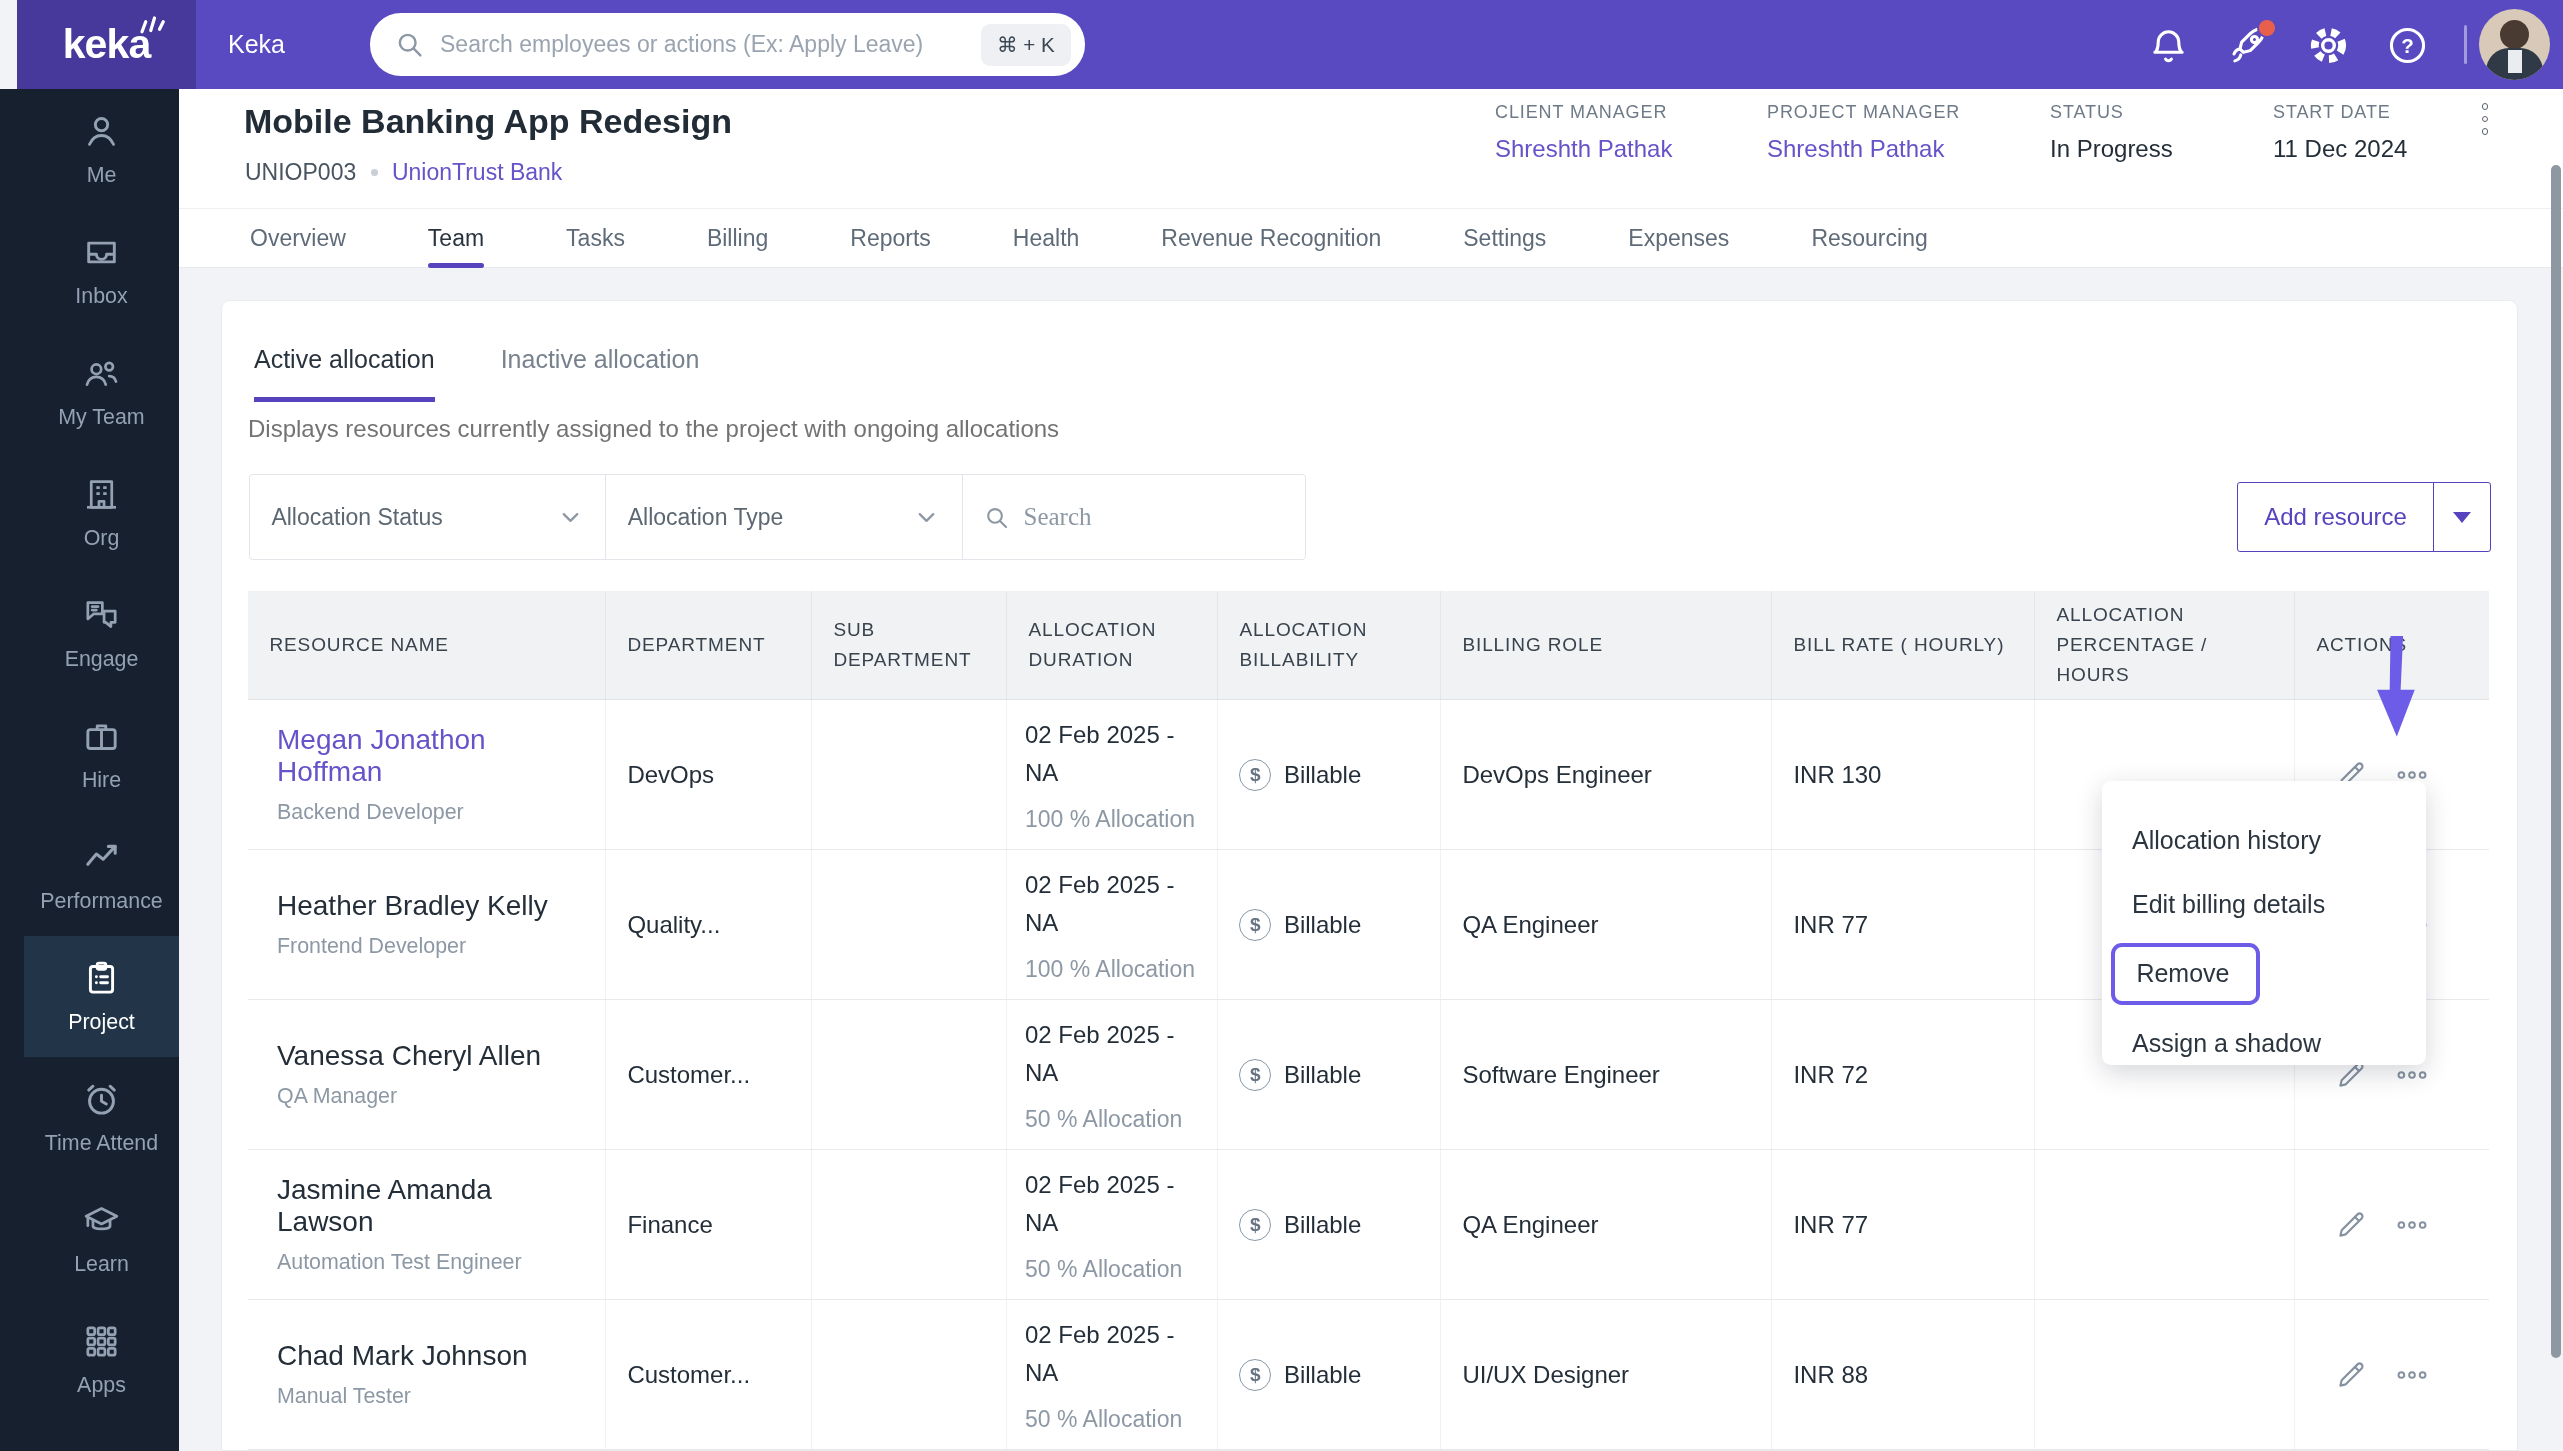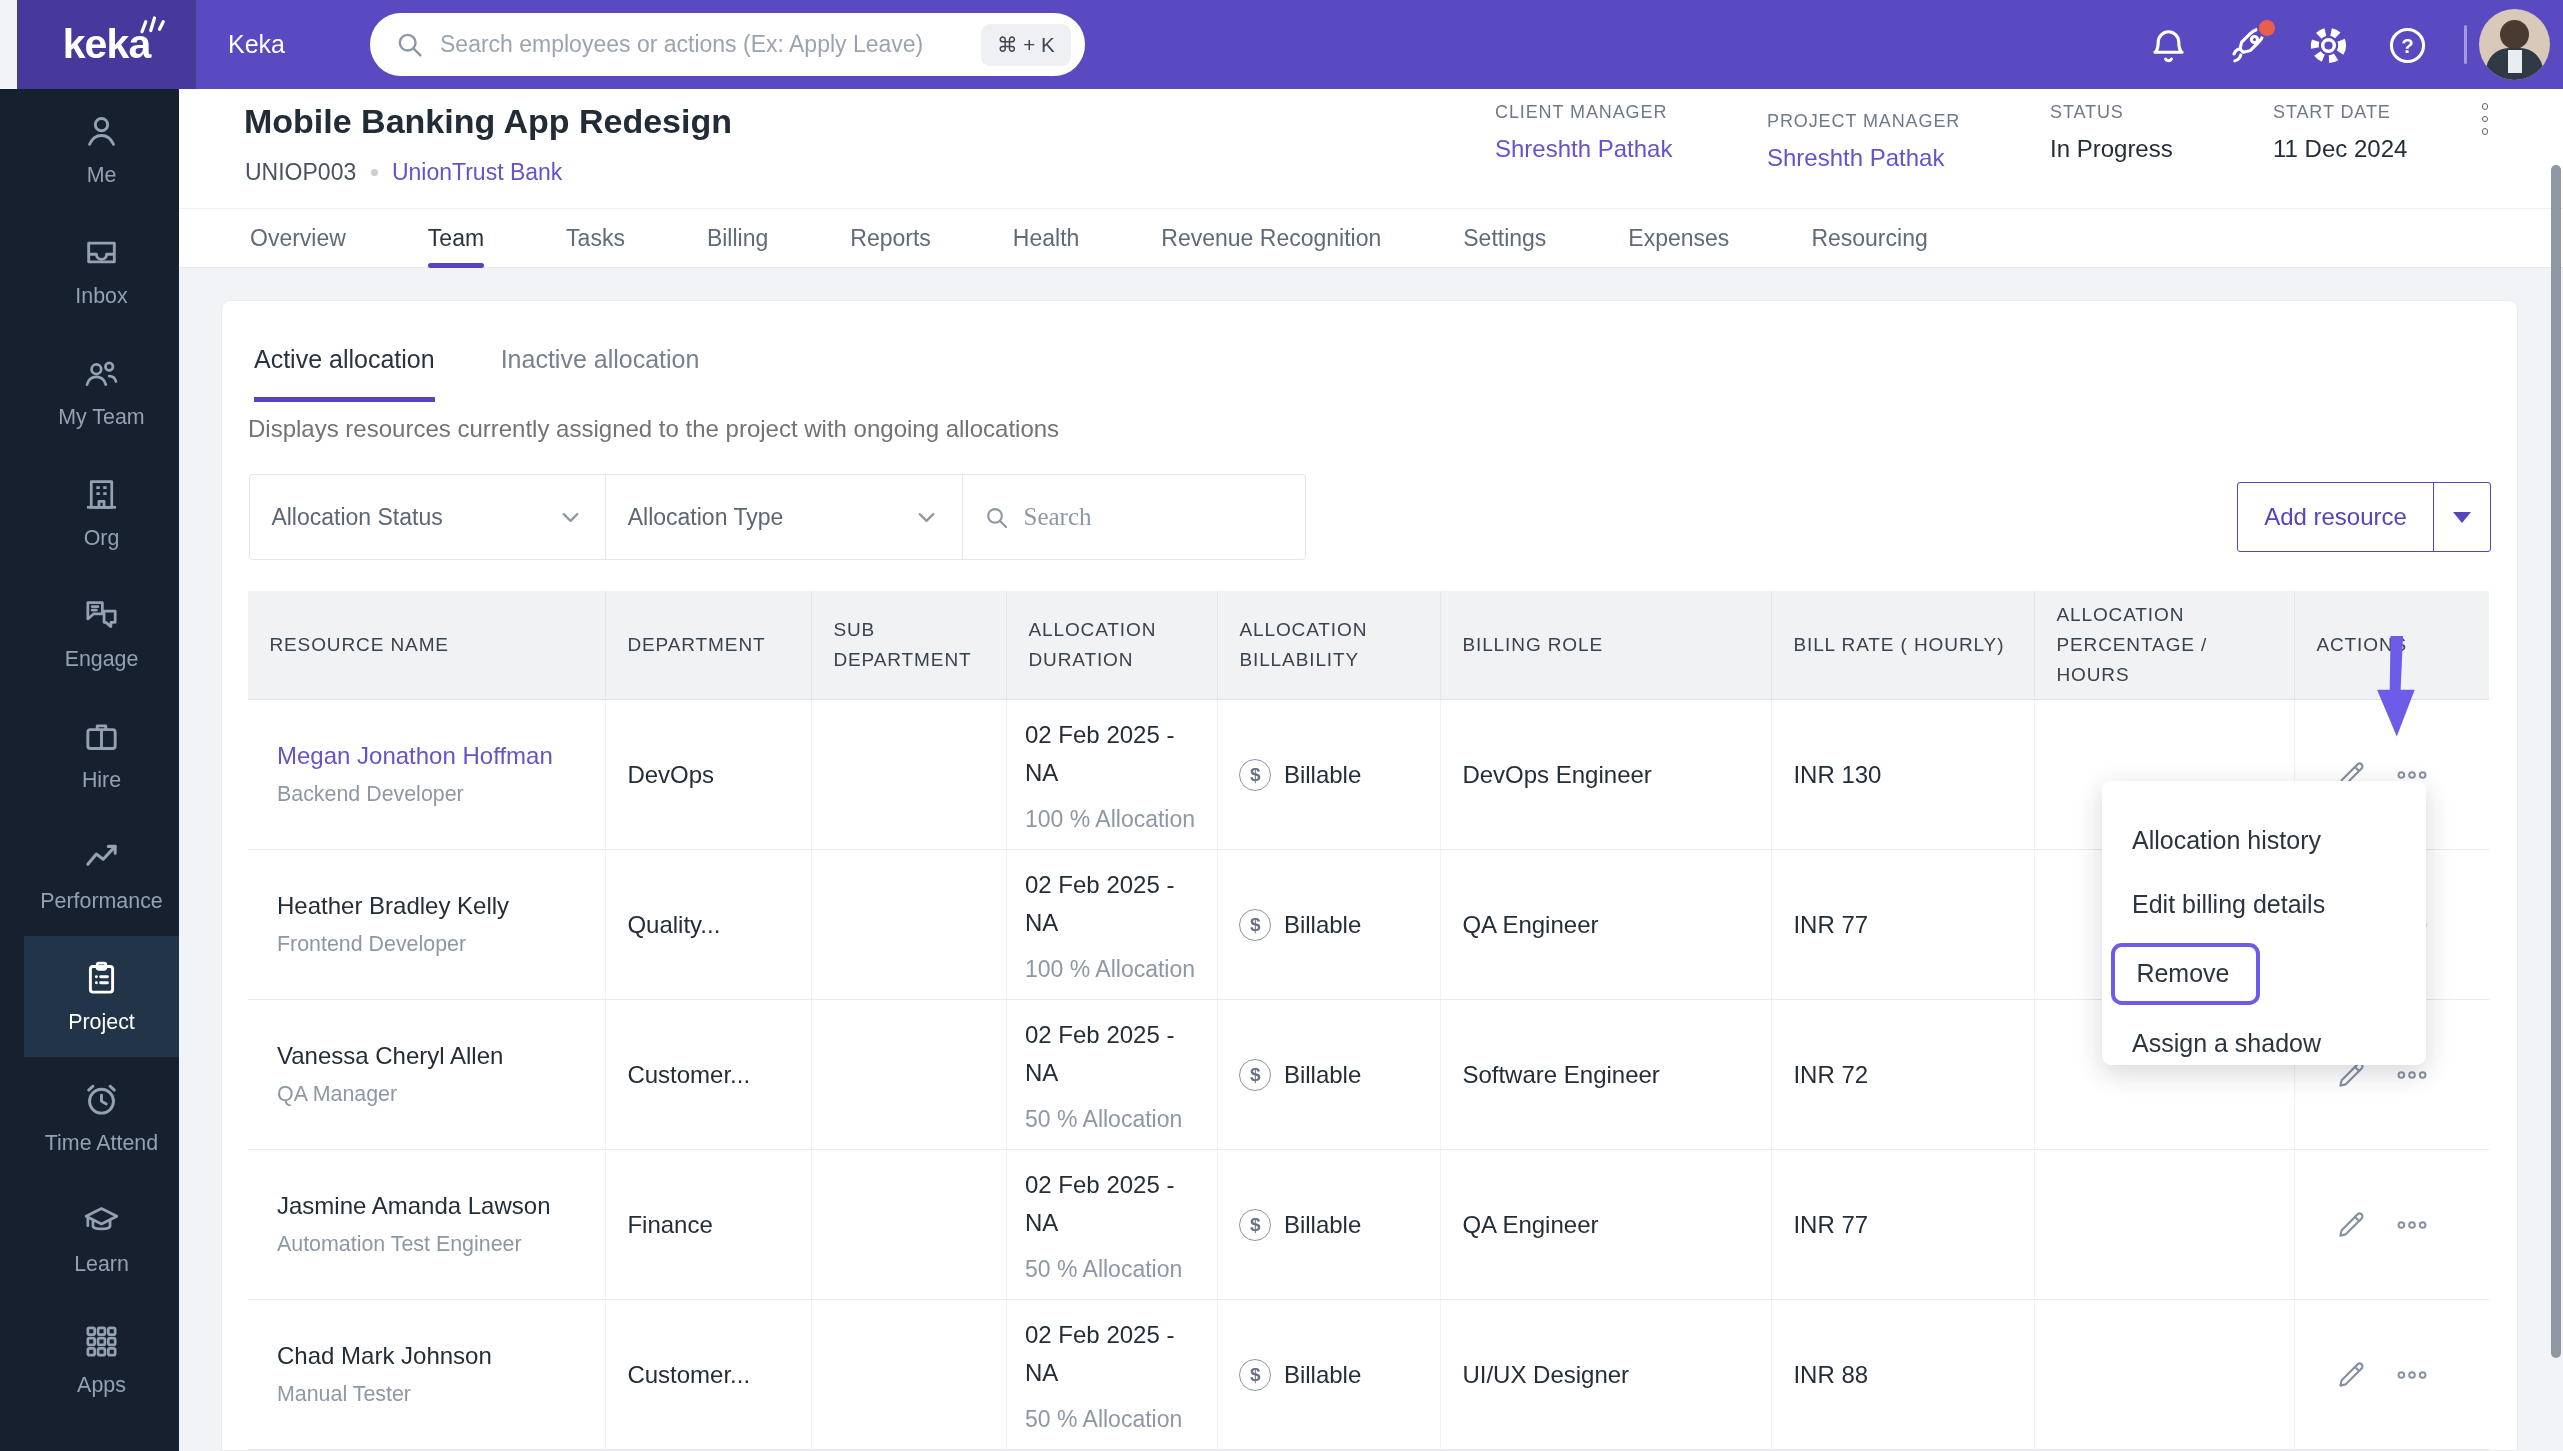--- a/index.html
+++ b/index.html
@@ -38,21 +38,21 @@
   .proj-title { position:absolute; left:65px; top:12.5px; font-size:34px; font-weight:700; color:#222c37; }
   .proj-sub { position:absolute; left:66px; top:70px; display:flex; align-items:center; gap:14.3px; font-size:23px; }
   .proj-code { color:#49545f; }
   .dot-sep { width:7.1px; height:7.1px; border-radius:50%; background:#c9cfd7; }
   .proj-client { color:#6553c9; cursor:pointer; }
   .hdr-fields { position:absolute; left:1316px; top:12.5px; display:flex; }
   .hf { display:flex; flex-direction:column; gap:12.5px; }
   .hf-label { font-size:18px; letter-spacing:0.9px; color:#6e7a87; }
   .hf-value { font-size:24px; color:#242e39; }
   .hf-value.link { color:#6553c9; cursor:pointer; }
-  .hf1{width:272px;} .hf2{width:283px;margin-top:9px;} .hf3{width:223px;} .hf4{width:220px;}
+  .hf1{width:272px;} .hf2{width:283px;} .hf3{width:223px;} .hf4{width:220px;}
   .kebab { position:absolute; left:2288px; top:14.3px; width:36px; display:flex; flex-direction:column; align-items:center; gap:6.3px; cursor:pointer; }
   .kebab i { width:6.3px; height:6.3px; border:1.8px solid #58636f; border-radius:50%; }
 
   .tabs-row { position:absolute; left:0; bottom:0; width:100%; height:60px; border-top:0.9px solid #eef0f3; border-bottom:0.9px solid #e7e9ec; display:flex; align-items:center; padding-left:71px; }
   .tab { font-size:23px; color:#5f6b78; margin-right:82px; position:relative; height:59px; display:flex; align-items:center; cursor:pointer; }
   .tab.active { color:#29333e; font-weight:500; }
   .tab.active::after { content:""; position:absolute; left:0; right:0; bottom:-0.9px; height:5.4px; background:#5743be; border-radius:2.7px; }
 
   
   .card { position:absolute; left:221px; top:300px; width:2297px; height:1151px; background:#fff; border:0.9px solid #e9ebee; border-radius:9px 9px 0 0; z-index:5; }
@@ -78,21 +78,21 @@
   
   .tbl { position:absolute; left:26px; top:290px; width:2241px; }
   .thead, .trow { display:grid; grid-template-columns:358px 206px 195px 211px 223px 331px 263px 260px 195px; }
   .thead { background:#f1f2f4; min-height:82px; border-bottom:1.8px solid #dfe2e6; }
   .th { display:flex; align-items:center; padding:9px 21.4px; font-size:19px; letter-spacing:0.9px; color:#39434e; border-right:0.9px solid #e4e6ea; line-height:30px; }
   .th:last-child { border-right:none; }
   .trow { min-height:150px; border-bottom:0.9px solid #e7e9ec; background:#fff; }
   .cell { display:flex; align-items:center; padding:9px 21.4px; font-size:24px; color:#242e39; border-right:0.9px solid #f0f1f4; }
   .cell:last-child { border-right:none; }
   .name-cell { flex-direction:column; align-items:flex-start; justify-content:center; gap:12.5px; padding-left:29px; }
-  .res-name { font-size:24px; color:#242e39; }
+  .res-name { font-size:28px; color:#242e39; }
   .res-name.link { color:#6553c9; cursor:pointer; }
   .res-role { font-size:21.4px; color:#8d98a5; }
   .dur-cell { flex-direction:column; align-items:flex-start; justify-content:center; gap:14.3px; padding-left:18px; }
   .dur-text { max-width:179px; line-height:38px; }
   .alloc-text { font-size:23px; color:#8d98a5; }
   .bill-cell { gap:12.5px; }
   .dollar { width:32px; height:32px; border:1.8px solid #8997a6; border-radius:50%; color:#677383; font-size:19px; font-weight:600; display:flex; align-items:center; justify-content:center; flex:0 0 auto; }
   .actions-cell { gap:27px; padding-left:39px; color:#8591a0; }
   .aicon { width:34px; height:34px; cursor:pointer; }
 

